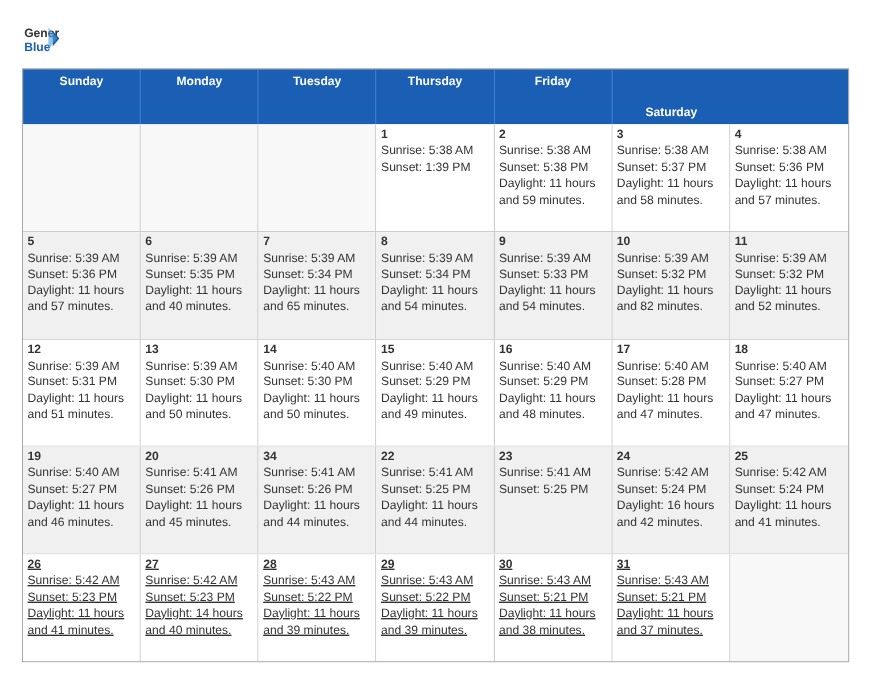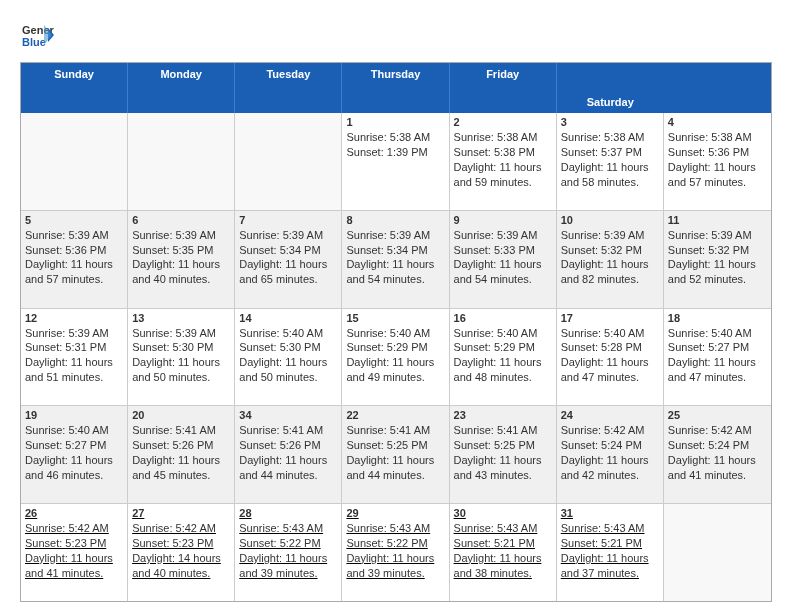--- a/index.html
+++ b/index.html
@@ -312,29 +312,28 @@
           <div>Sunrise: 5:41 AM</div>
           <div>Sunset: 5:25 PM</div>
           <div>Daylight: 11 hours and 44 minutes.</div>
         </div>
       </div>
           <div class="cal-cell shaded">
         <span class="day-num">23</span>
         <div class="cell-text">
           <div>Sunrise: 5:41 AM</div>
           <div>Sunset: 5:25 PM</div>
-          <div>Daylight: 11 hours and 43 minutes.</div>
         </div>
       </div>
           <div class="cal-cell shaded">
         <span class="day-num">24</span>
         <div class="cell-text">
           <div>Sunrise: 5:42 AM</div>
           <div>Sunset: 5:24 PM</div>
-          <div>Daylight: 11 hours and 42 minutes.</div>
+          <div>Daylight: 16 hours and 42 minutes.</div>
         </div>
       </div>
           <div class="cal-cell shaded">
         <span class="day-num">25</span>
         <div class="cell-text">
           <div>Sunrise: 5:42 AM</div>
           <div>Sunset: 5:24 PM</div>
           <div>Daylight: 11 hours and 41 minutes.</div>
         </div>
       </div>

